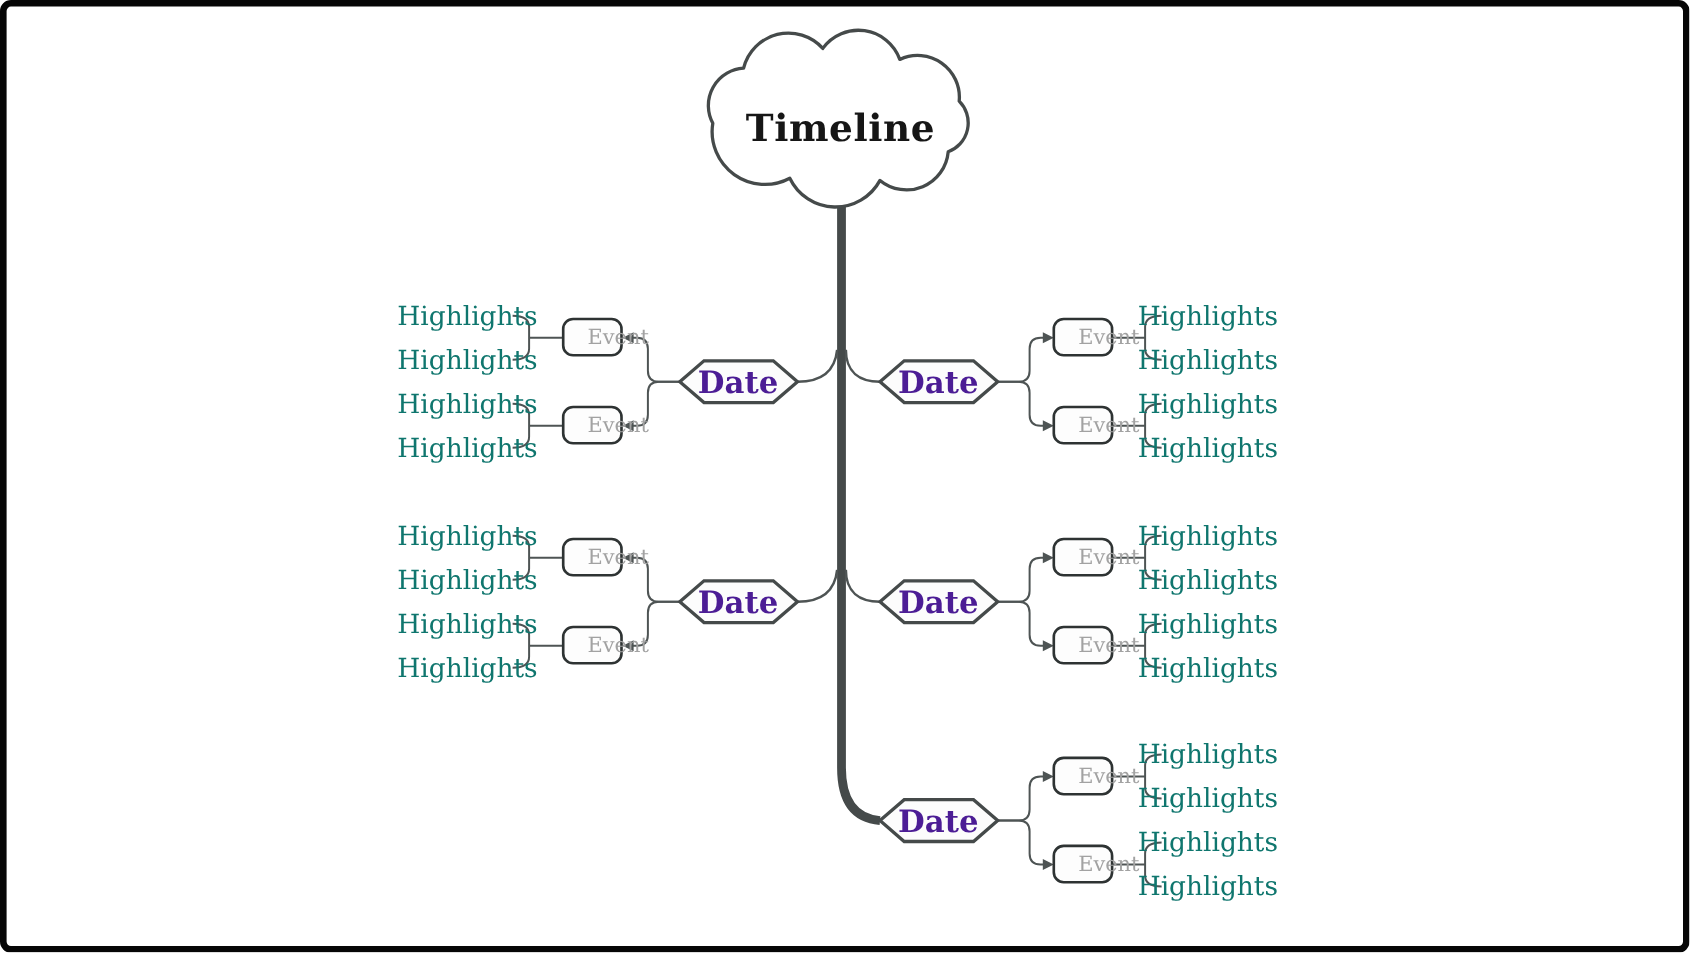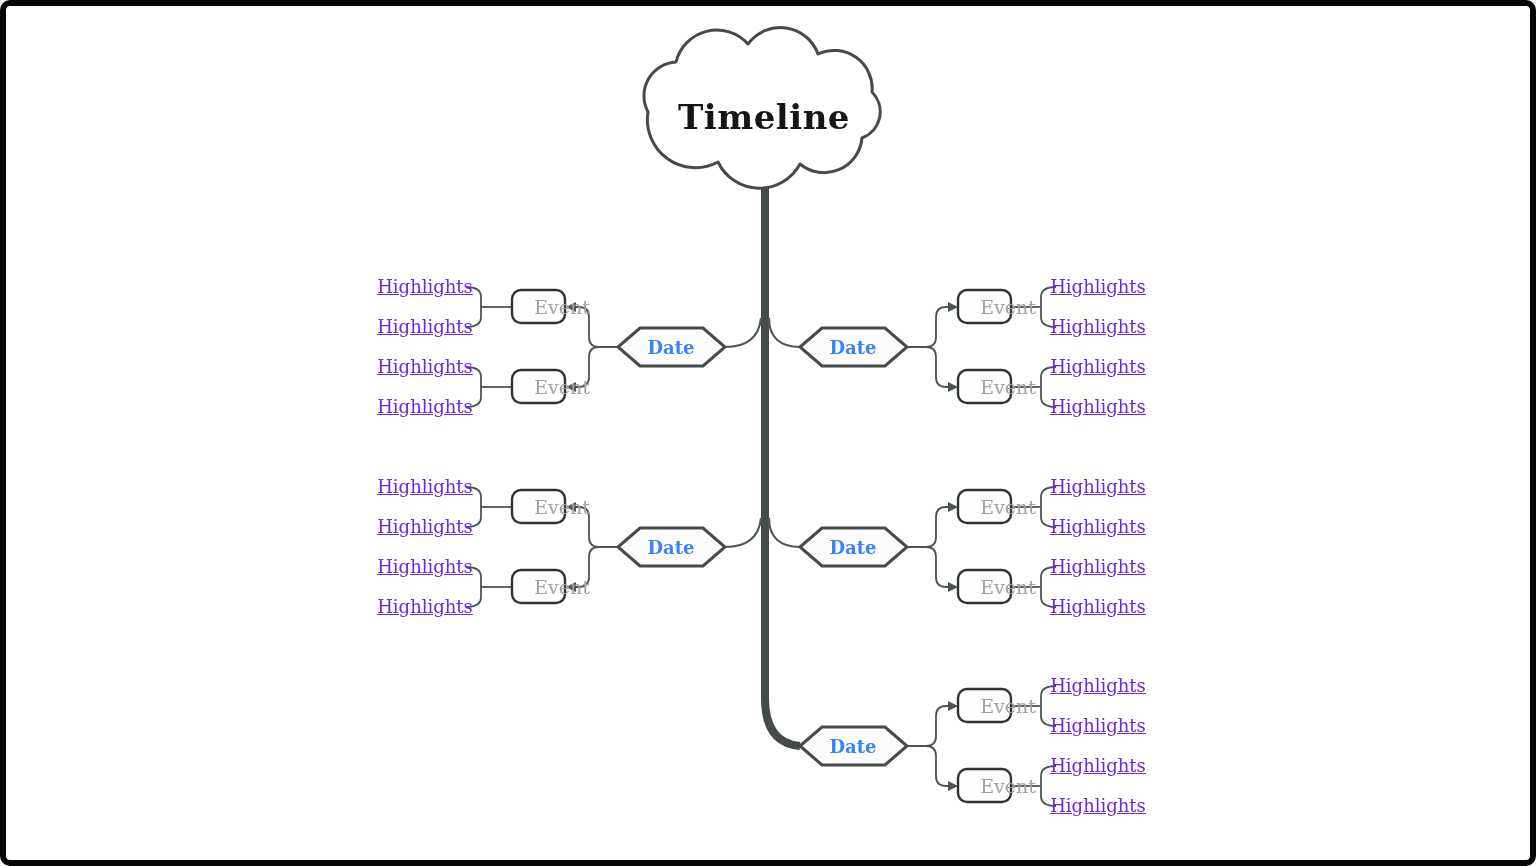--- a/index.html
+++ b/index.html
@@ -10,23 +10,23 @@
   .frame{
     position:absolute;inset:0;border:6px solid #060606;border-radius:10px;
     pointer-events:none;z-index:20;
   }
   svg.diagram{position:absolute;left:0;top:0;z-index:1;}
   .lbl{
     position:absolute;transform:translate(-50%,-50%);
     white-space:nowrap;line-height:1;z-index:5;
   }
   .title-lbl{font-size:34px;font-weight:bold;color:#161616;letter-spacing:.5px;}
-  .date-lbl{font-size:18px;font-weight:bold;color:#3b82f6;}
+  .date-lbl{font-size:28px;font-weight:bold;color:#4c1d95;}
   .event-lbl{font-size:19px;color:#a2a2a2;margin-left:24px;}
-  .hl-lbl{font-size:18px;color:#6d28d9;text-decoration:underline;}
+  .hl-lbl{font-size:24px;color:#0f766e;}
 </style>
 </head>
 <body>
 
 <div class="canvas">
   <div class="frame"></div>
 
   <svg class="diagram" width="1536" height="866" viewBox="0 0 1536 866">
 
     <path d="M 765,148 L 765,698 Q 765,743 800,746" fill="none" stroke="#454a4a" stroke-width="8"></path>

